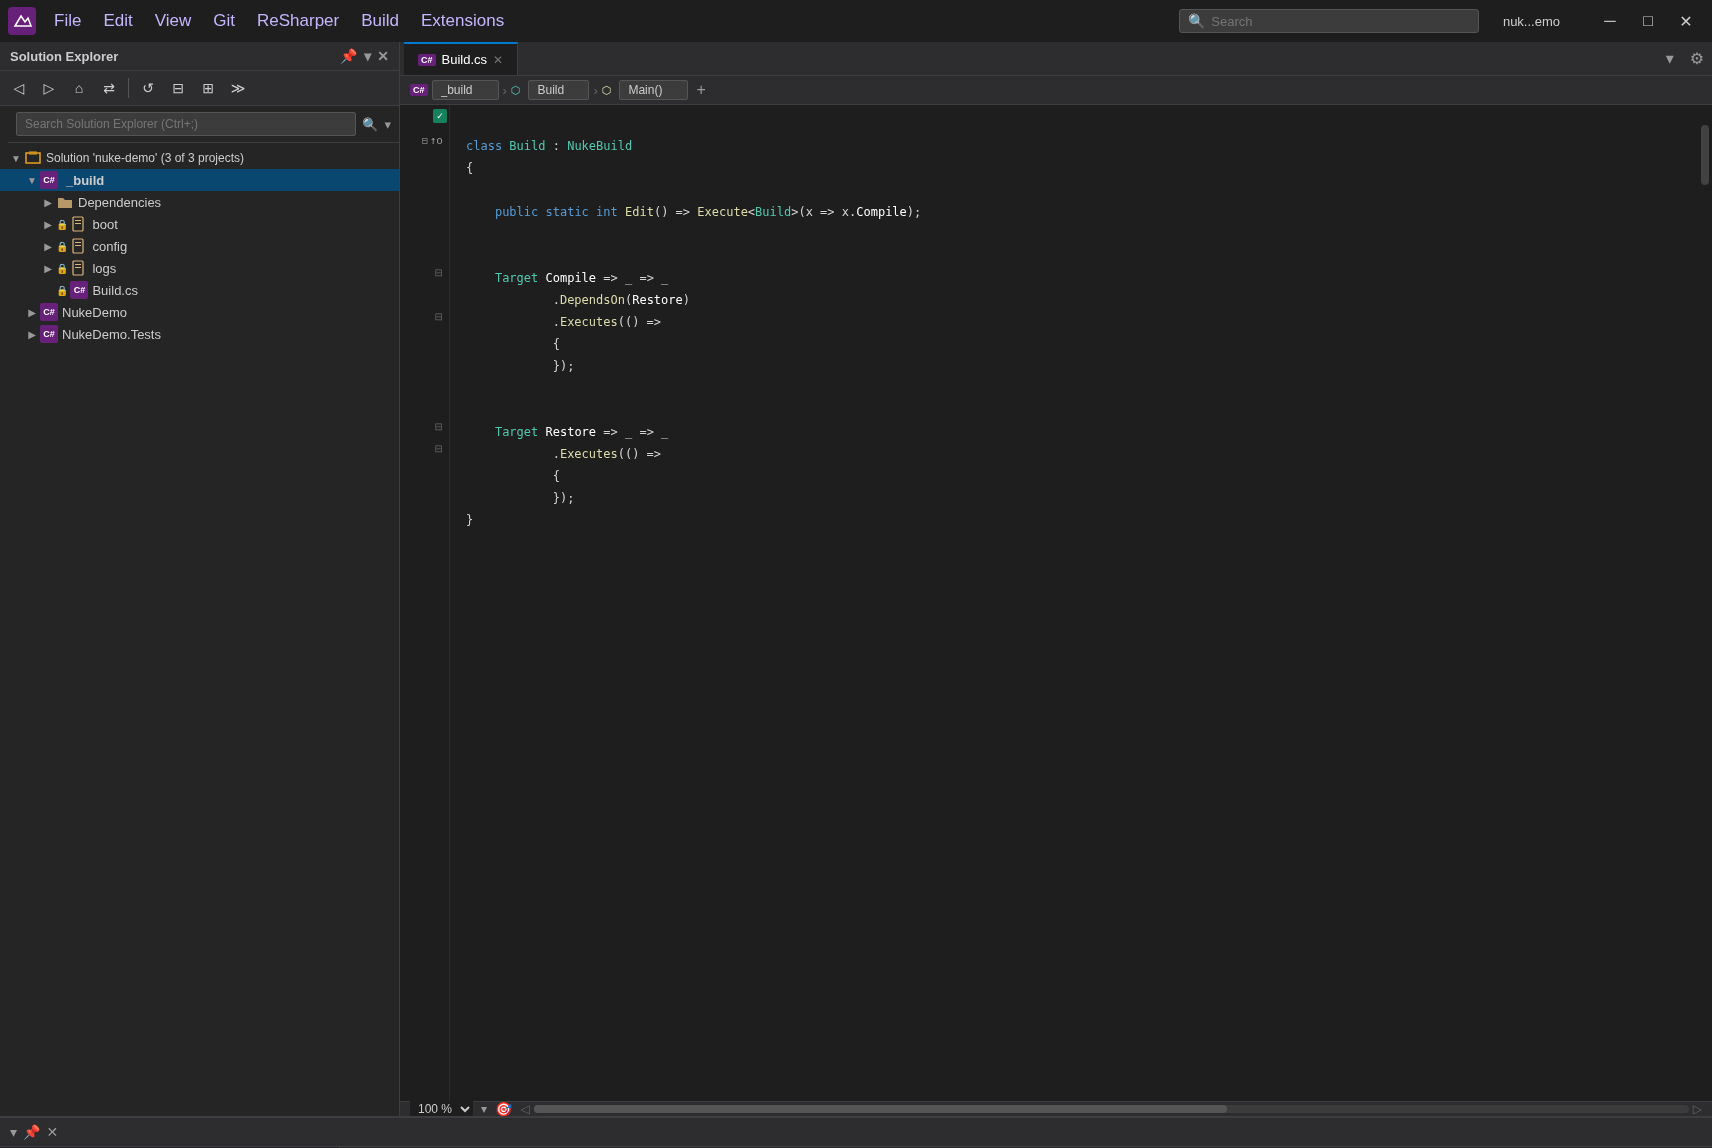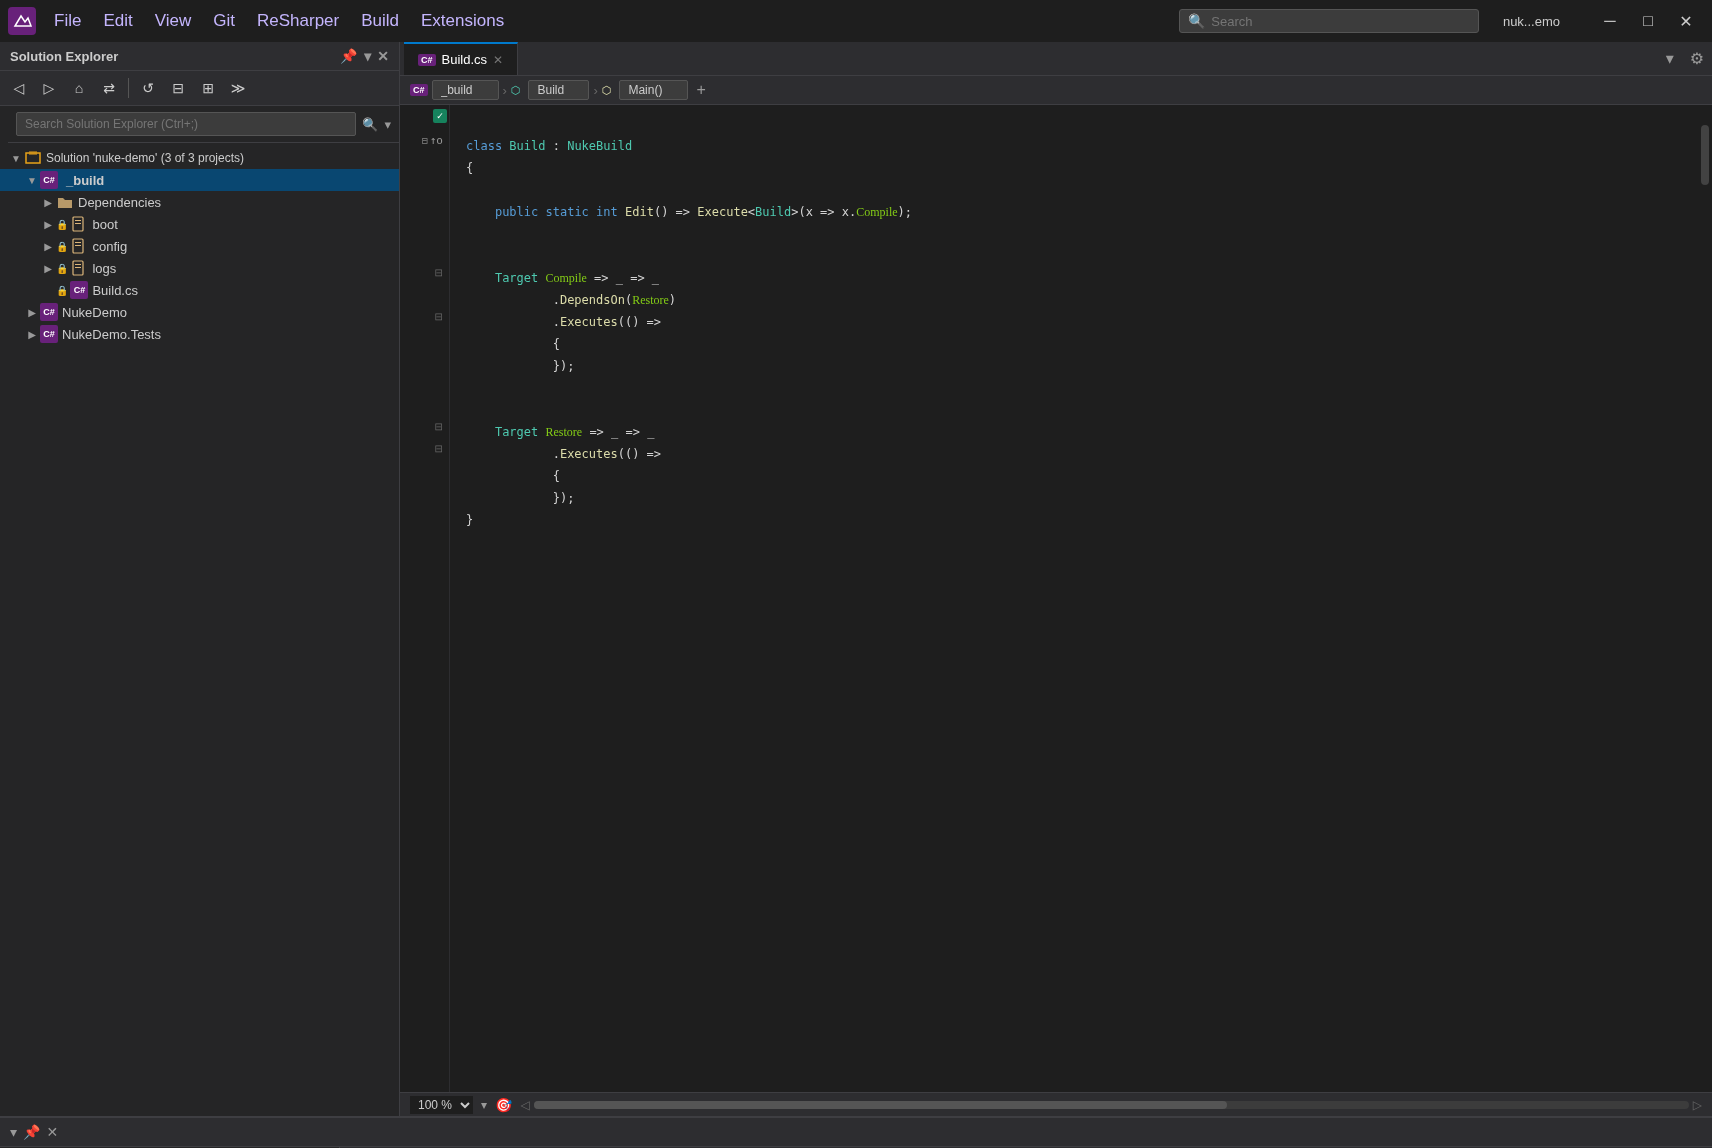--- a/index.html
+++ b/index.html
@@ -58,21 +58,21 @@
     #code-editor { flex: 1; overflow: hidden; display: flex; position: relative; }
     #code-gutter { width: 60px; background: #1e1e1e; padding: 8px 0; border-right: 1px solid #2d2d30; flex-shrink: 0; }
     .line-num { height: 22px; display: flex; align-items: center; justify-content: flex-end; padding-right: 8px; color: #858585; font-size: 13px; font-family: 'Consolas', monospace; position: relative; }
     #code-content { flex: 1; overflow: auto; padding: 8px 16px; font-family: 'Consolas', monospace; font-size: 14px; line-height: 22px; color: #d4d4d4; white-space: pre; }
     .zoom-select { background: #1e1e1e; border: none; color: #ccc; font-size: 12px; padding: 1px 4px; outline: none; cursor: pointer; }
 
     
     .kw { color: #569cd6; }
     .type { color: #4ec9b0; }
     .method { color: #dcdcaa; }
-    .prop { color: #84cc16; font-family: Liberation Serif, serif; }
+    .prop { color: #ffffff; }
 
     
     #bottom-panel { height: 285px; background: #252526; border-top: 2px solid #3e3e42; display: flex; flex-direction: column; }
     #bottom-header { display: flex; align-items: center; background: #2d2d30; padding: 6px 10px; border-bottom: 1px solid #3e3e42; }
     #bottom-header .panel-title { flex: 1; font-size: 13px; font-weight: 600; color: #ccc; }
     #bottom-header .panel-icons { display: flex; gap: 6px; color: #999; }
     #bottom-header .panel-icons span { cursor: pointer; font-size: 14px; }
     #bottom-content { display: flex; flex: 1; overflow: hidden; }
     #task-tree { width: 340px; background: #252526; border-right: 1px solid #3e3e42; display: flex; flex-direction: column; }
     #task-tree-toolbar { display: flex; align-items: center; padding: 4px 8px; gap: 6px; border-bottom: 1px solid #3e3e42; }
@@ -337,21 +337,21 @@
             .<span class="method">Executes</span>(() =&gt;
             {
             });
 }</div>
 
       <div style="width:14px; background:#1e1e1e; flex-shrink:0; position:relative;">
         <div style="width:8px; height:60px; background:#424242; border-radius:4px; margin:0 auto; margin-top:20px;"></div>
       </div>
     </div>
 
-    <div style="display:flex; align-items:center; background:#2d2d30; padding:0 10px; height:24px; border-top:1px solid #3e3e42; gap:8px;">
+    <div style="display:flex; align-items:center; background:#2d2d30; padding:0 10px; height:15px; border-top:1px solid #3e3e42; gap:8px;">
       <select class="zoom-select">
         <option>100 %</option>
       </select>
       <span style="color:#999; cursor:pointer; font-size:12px;">▾</span>
       <span style="color:#9cdcfe; cursor:pointer; font-size:14px;">🎯</span>
 
       <div style="flex:1; display:flex; align-items:center;">
         <span style="color:#666; font-size:12px;">◁</span>
         <div style="flex:1; height:8px; background:#3c3c3c; border-radius:4px; margin:0 4px;">
           <div style="width:60%; height:8px; background:#555; border-radius:4px;"></div>

